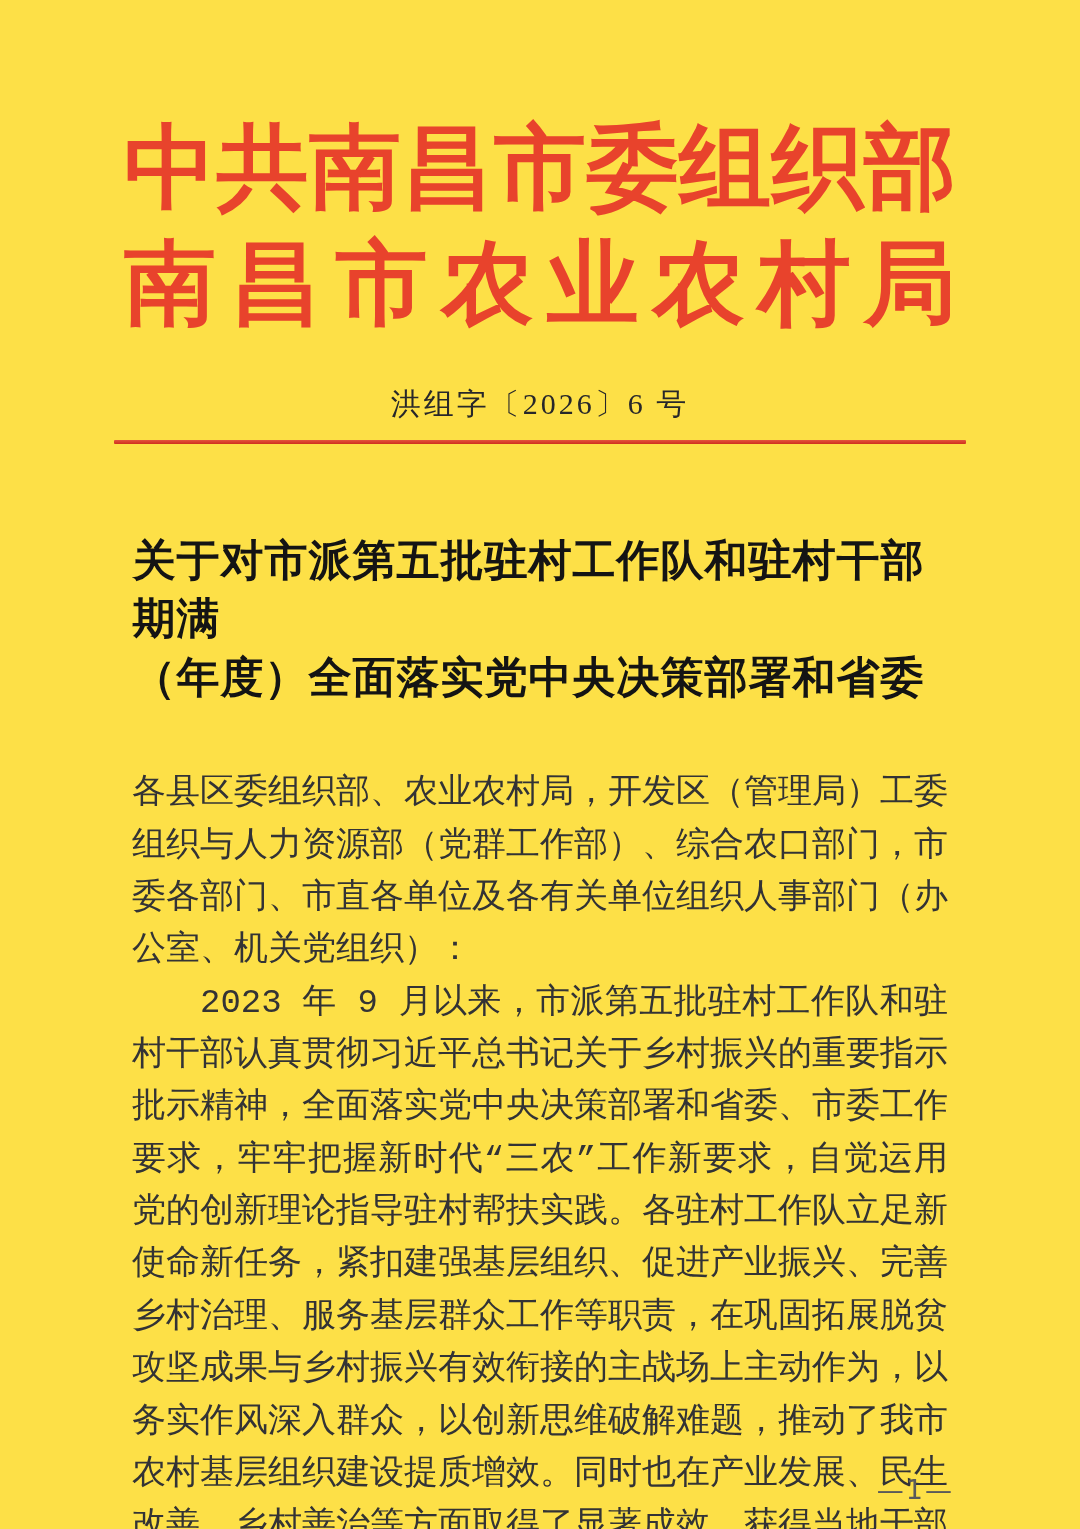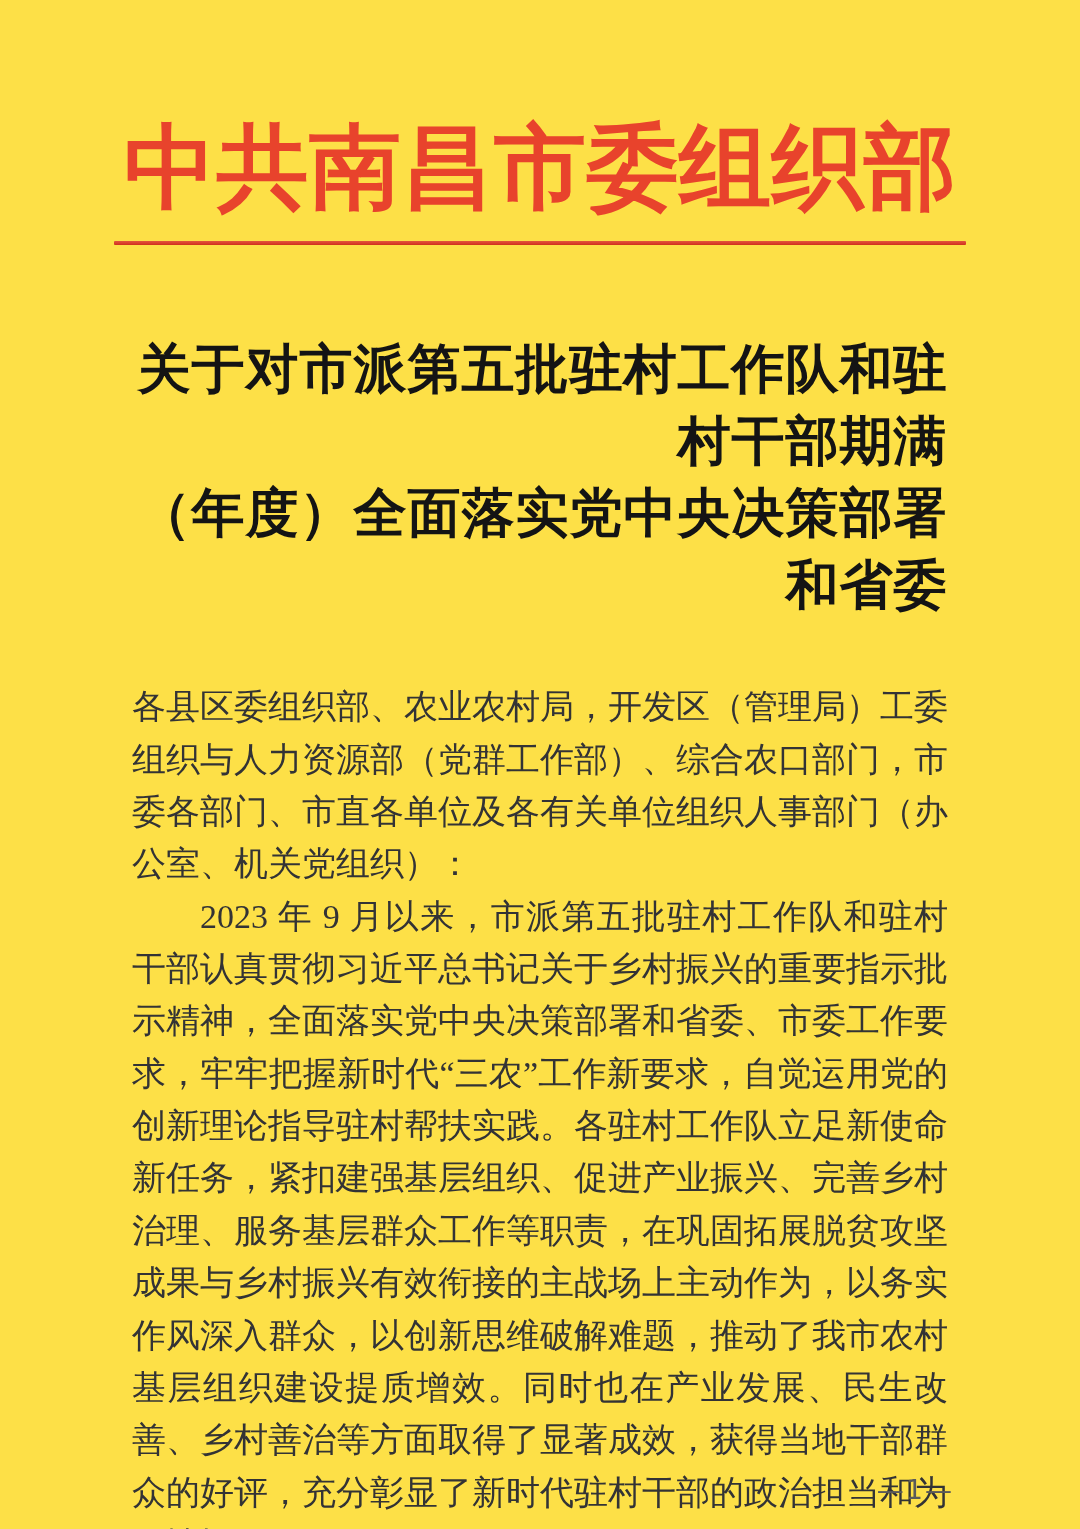--- a/index.html
+++ b/index.html
@@ -45,40 +45,41 @@
     width: 852px;
     height: 4px;
     margin: 15px auto 0 auto;
     background: linear-gradient(to bottom, #e4543c, #cf2f1d);
     border-radius: 1px;
   }
   
   .doc-title {
     width: 815px;
     margin: 88px auto 0 auto;
-    text-align: right;
+    text-align: left;
     font-family: "Liberation Serif", serif;
     font-weight: bold;
-    font-size: 53px;
+    font-size: 43px;
     line-height: 1.36;
     color: #141414;
     letter-spacing: 1px;
   }
   
   .doc-body {
     width: 816px;
     margin: 60px auto 0 auto;
     font-size: 34px;
     line-height: 1.54;
     color: #333335;
     text-align: justify;
     text-justify: inter-character;
   }
   .doc-body p {
     margin: 0;
+    font-family: Liberation Mono, monospace;
   }
   .para-indent {
     text-indent: 2em;
   }
   
   .page-number {
     position: absolute;
     right: 126px;
     bottom: 24px;
     font-family: "DejaVu Sans", sans-serif;
@@ -87,20 +88,22 @@
     letter-spacing: 2px;
   }
 </style>
 </head>
 <body>
 
 <div class="page">
 
   <header class="letterhead">
     <div class="org-name">中共南昌市委组织部</div>
+    <div class="org-name">南昌市农业农村局</div>
+    <div class="doc-number">洪组字〔2026〕6 号</div>
     <div class="red-rule"></div>
   </header>
 
   <main>
     <h1 class="doc-title">
       <span>关于对市派第五批驻村工作队和驻村干部期满</span><br>
       <span>（年度）全面落实党中央决策部署和省委</span>
     </h1>
 
     <div class="doc-body">

